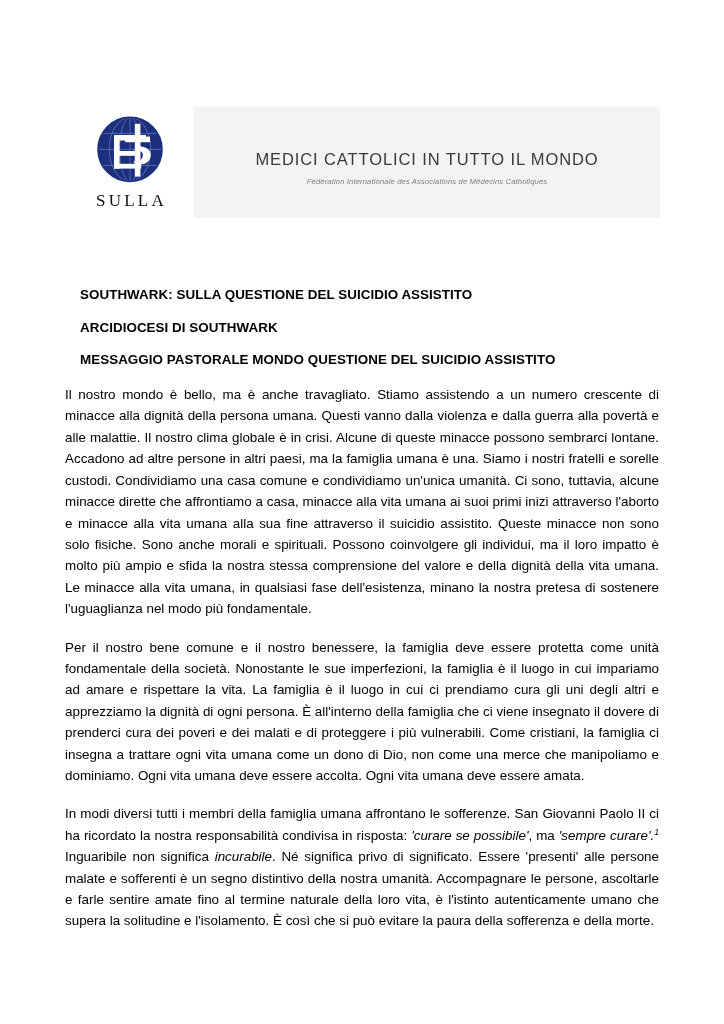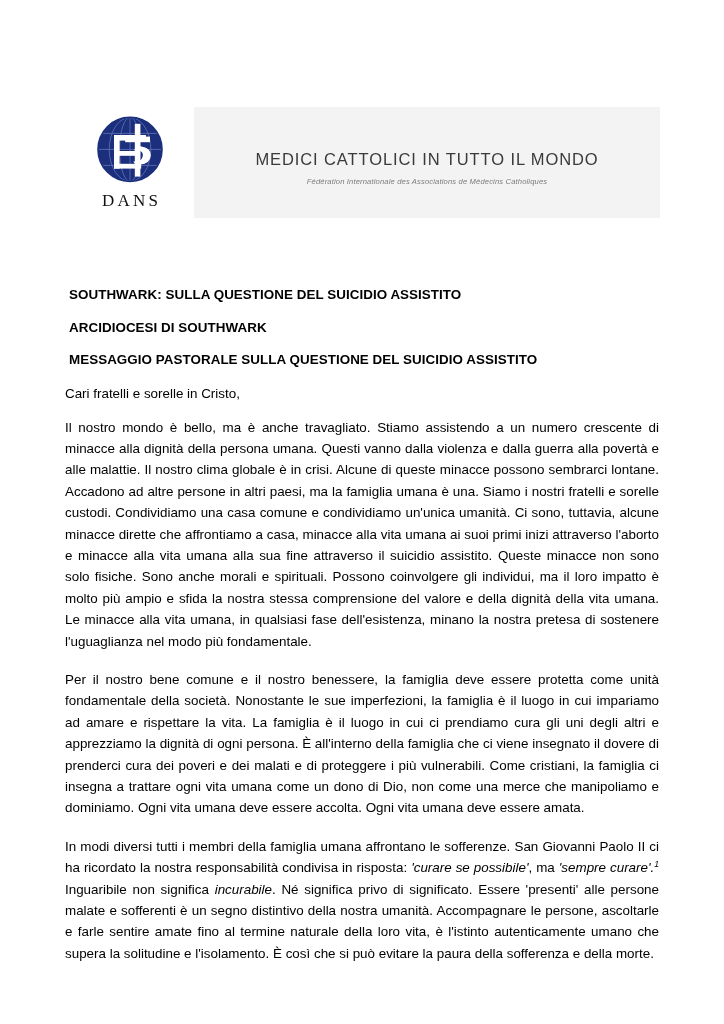--- a/index.html
+++ b/index.html
@@ -99,21 +99,21 @@
     position: absolute;
     left: 65px;
     top: 286px;
     width: 594px;
   }
 
   .heading {
     font-size: 13.4px;
     font-weight: bold;
     line-height: 1.32;
-    margin: 0 0 15px 4px;
+    margin: 0 0 15px 15px;
     letter-spacing: 0.05px;
   }
   .heading.italic {
   }
   .salutation {
     font-size: 13.4px;
     line-height: 1.45;
     margin: 0 0 13px 0;
   }
   p.body-par {
@@ -164,39 +164,38 @@
             <rect x="30" y="66" width="34" height="6"></rect>
           </g>
           <g fill="#ffffff">
             <rect x="56" y="16" width="7" height="66"></rect>
             <rect x="44" y="32" width="31" height="7"></rect>
           </g>
           <path d="M63 44 q14 2 13 12 q-1 10 -13 11 q-6 1 -9 -4 q8 1 11 -4 q3 -6 -2 -9 q-4 -2 -9 -1 z" fill="#ffffff"></path>
           <circle cx="50" cy="48" r="40" fill="none" stroke="#1b2f7c" stroke-width="2"></circle>
         </svg>
       </div>
-      <div class="logo-wordmark">DANS</div>
+      <div class="logo-wordmark">SULLA</div>
     </div>
 
     <div class="letterhead-text-cell">
       <div class="lh-line1">MEDICI CATTOLICI IN TUTTO IL MONDO</div>
       <div class="lh-line3">Fédération Internationale des Associations de Médecins Catholiques</div>
     </div>
 
   </div>
 
   <div class="doc">
 
     <div class="heading">SOUTHWARK: SULLA QUESTIONE DEL SUICIDIO ASSISTITO</div>
 
     <div class="heading italic">ARCIDIOCESI DI SOUTHWARK</div>
 
-    <div class="heading">MESSAGGIO PASTORALE SULLA QUESTIONE DEL SUICIDIO ASSISTITO</div>
-
-    <div class="salutation">Cari fratelli e sorelle in Cristo,</div>
+    <div class="heading">MESSAGGIO PASTORALE MONDO QUESTIONE DEL SUICIDIO ASSISTITO</div>
+
 
     <p class="body-par">Il nostro mondo è bello, ma è anche travagliato. Stiamo assistendo a un numero crescente di minacce alla dignità della persona umana. Questi vanno dalla violenza e dalla guerra alla povertà e alle malattie. Il nostro clima globale è in crisi. Alcune di queste minacce possono sembrarci lontane. Accadono ad altre persone in altri paesi, ma la famiglia umana è una. Siamo i nostri fratelli e sorelle custodi. Condividiamo una casa comune e condividiamo un'unica umanità. Ci sono, tuttavia, alcune minacce dirette che affrontiamo a casa, minacce alla vita umana ai suoi primi inizi attraverso l'aborto e minacce alla vita umana alla sua fine attraverso il suicidio assistito. Queste minacce non sono solo fisiche. Sono anche morali e spirituali. Possono coinvolgere gli individui, ma il loro impatto è molto più ampio e sfida la nostra stessa comprensione del valore e della dignità della vita umana. Le minacce alla vita umana, in qualsiasi fase dell'esistenza, minano la nostra pretesa di sostenere l'uguaglianza nel modo più fondamentale.</p>
 
     <p class="body-par">Per il nostro bene comune e il nostro benessere, la famiglia deve essere protetta come unità fondamentale della società. Nonostante le sue imperfezioni, la famiglia è il luogo in cui impariamo ad amare e rispettare la vita. La famiglia è il luogo in cui ci prendiamo cura gli uni degli altri e apprezziamo la dignità di ogni persona. È all'interno della famiglia che ci viene insegnato il dovere di prenderci cura dei poveri e dei malati e di proteggere i più vulnerabili. Come cristiani, la famiglia ci insegna a trattare ogni vita umana come un dono di Dio, non come una merce che manipoliamo e dominiamo. Ogni vita umana deve essere accolta. Ogni vita umana deve essere amata.</p>
 
     <p class="body-par"><span>In modi diversi tutti i membri della famiglia umana affrontano le sofferenze. San Giovanni Paolo II ci ha ricordato la nostra responsabilità condivisa in risposta: </span><span class="it">'curare se possibile'</span><span>, ma </span><span class="it">'sempre curare'.</span><sup class="fn">1</sup><span> Inguaribile non significa </span><span class="it">incurabile</span><span>. Né significa privo di significato. Essere 'presenti' alle persone malate e sofferenti è un segno distintivo della nostra umanità. Accompagnare le persone, ascoltarle e farle sentire amate fino al termine naturale della loro vita, è l'istinto autenticamente umano che supera la solitudine e l'isolamento. È così che si può evitare la paura della sofferenza e della morte.</span></p>
 
   </div>
 
 </div>

